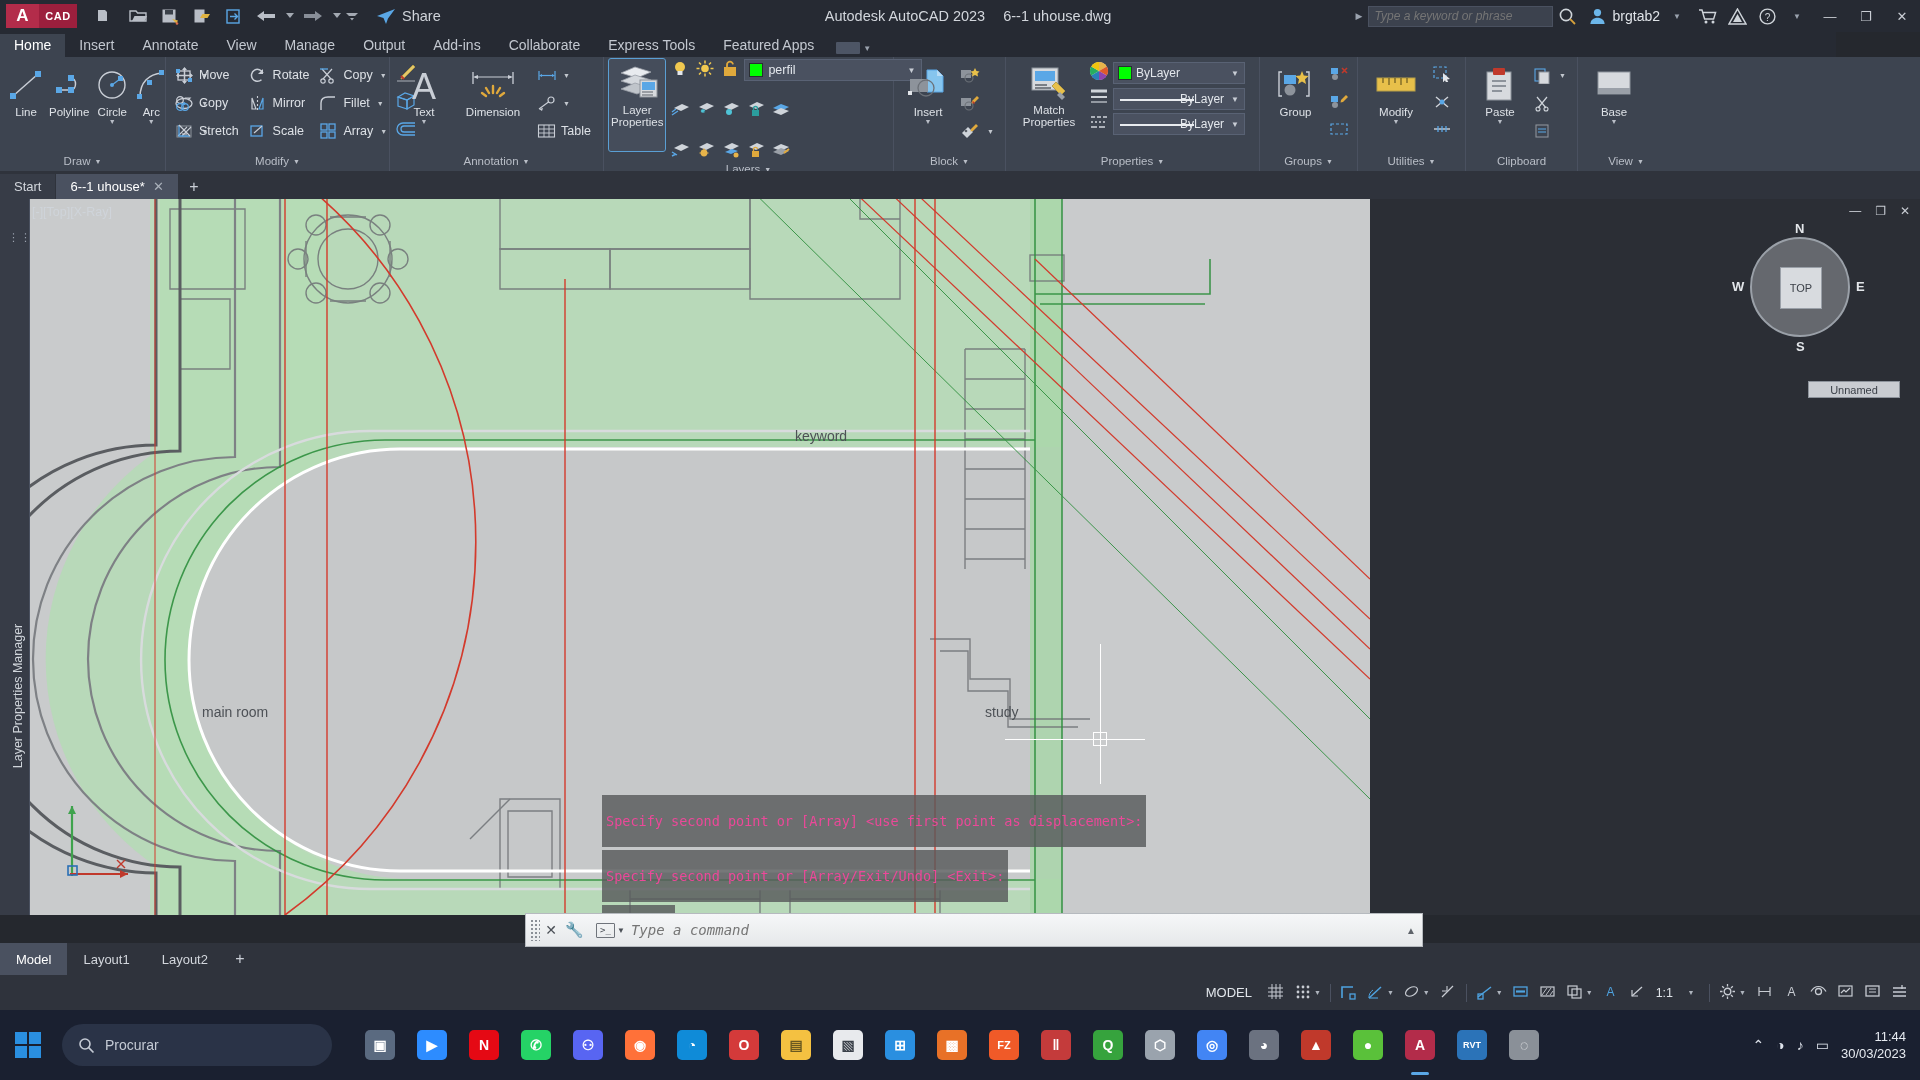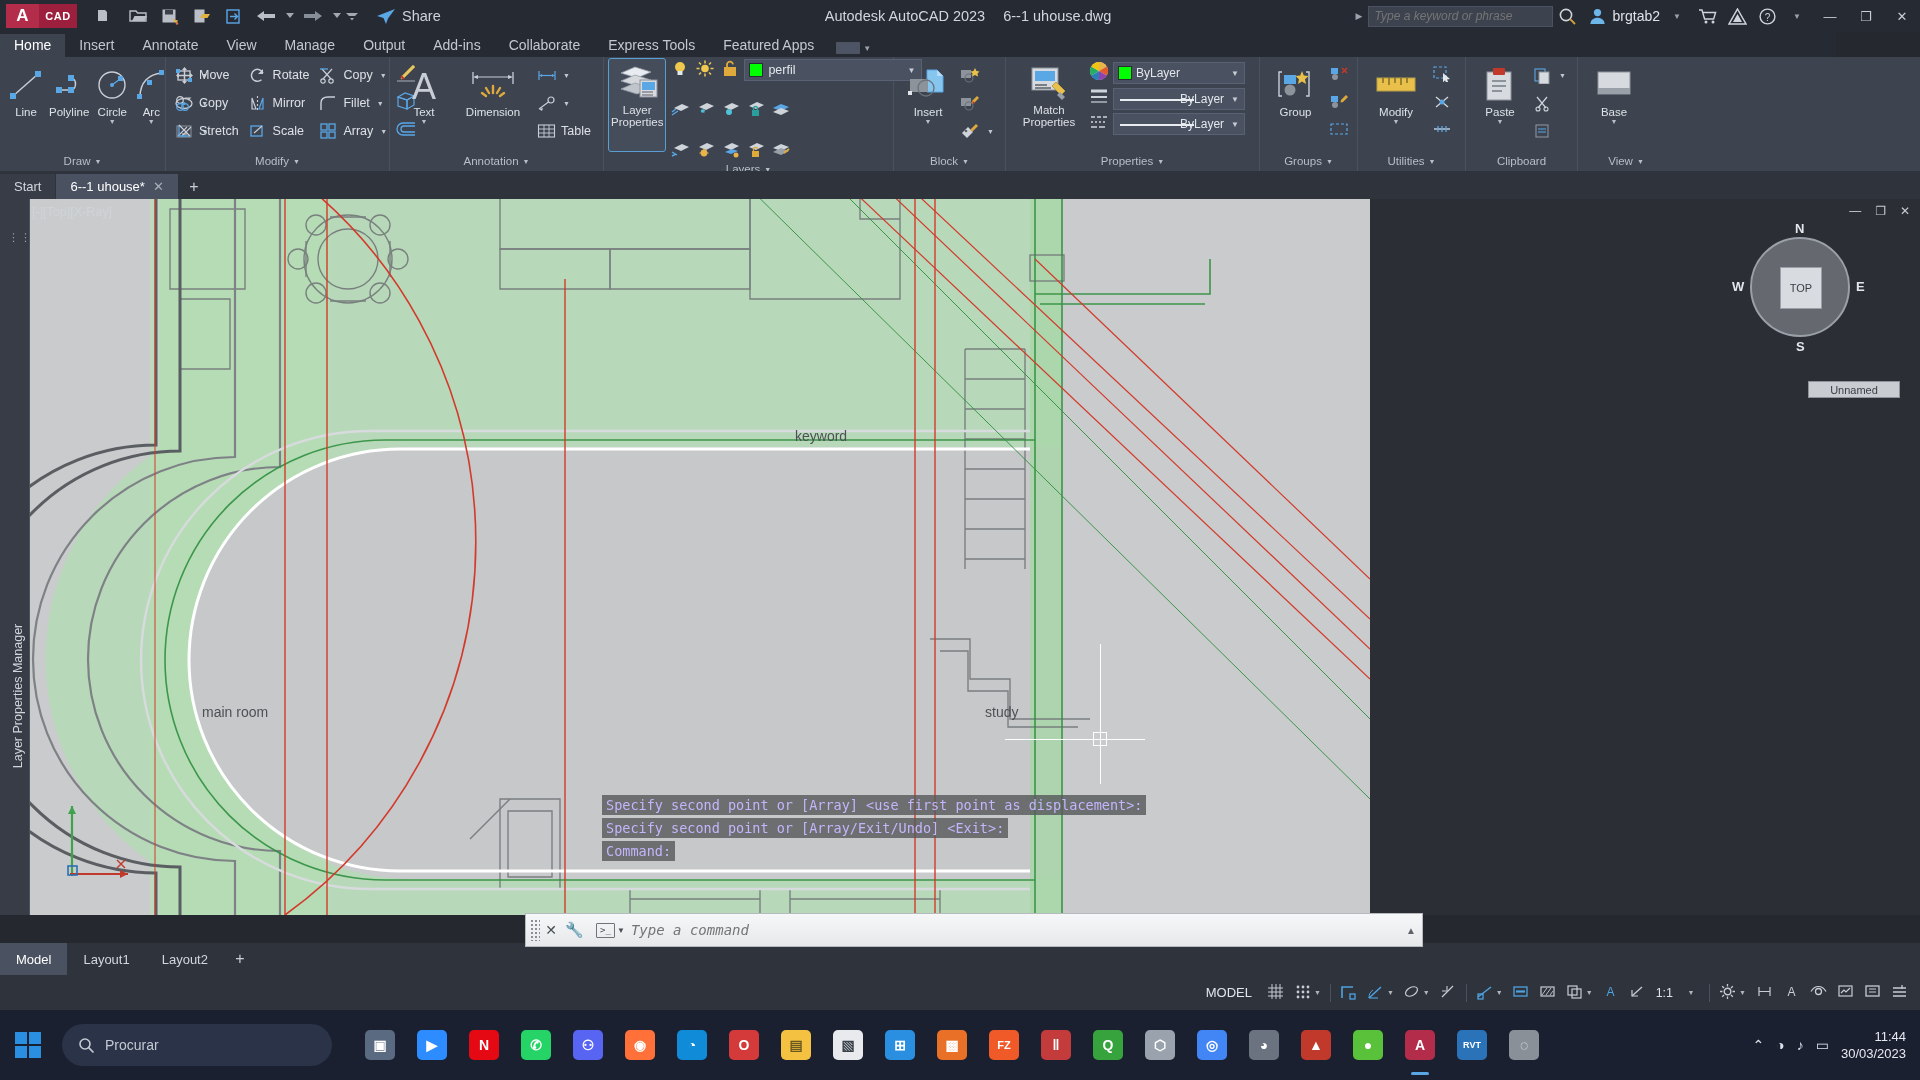--- a/index.html
+++ b/index.html
@@ -169,22 +169,22 @@
   
   .crosshair{position:absolute;z-index:26;pointer-events:none;}
   .ch-h{position:absolute;height:1px;background:#ffffff;}
   .ch-v{position:absolute;width:1px;background:#ffffff;}
   .ch-box{position:absolute;border:1px solid #ffffff;}
 
   .ucs{position:absolute;left:62px;bottom:25px;z-index:26;}
 
   
   .cmdhist{position:absolute;left:602px;top:596px;z-index:27;font-family:"DejaVu Sans Mono",monospace;}
-  .cmdline-row{display:inline-block;background:rgba(88,90,92,0.82);color:#c4b5fd;font-size:13.5px;
-    padding:2px 4px;margin-bottom:3px;white-space:pre;}
+  .cmdline-row{display:inline-block;background:rgba(88,90,92,0.82);color:#ec4899;font-size:13.5px;
+    padding:18px 4px;margin-bottom:3px;white-space:pre;}
 
   
   .cmdbar{
     position:absolute;left:525px;top:913px;width:898px;height:34px;z-index:40;display:flex;align-items:center;
     background:linear-gradient(#f6f7f8,#e6e8ea);border:1px solid #b6babf;
   }
   .cmd-grip{width:10px;height:22px;margin-left:4px;
     background-image:radial-gradient(#8a8f96 34%,transparent 36%);background-size:4px 4px;}
   .cmd-x{width:22px;text-align:center;color:#4a4f56;font-size:14px;cursor:pointer;}
   .cmd-wrench{width:26px;text-align:center;color:#4a4f56;font-size:15px;cursor:pointer;}

